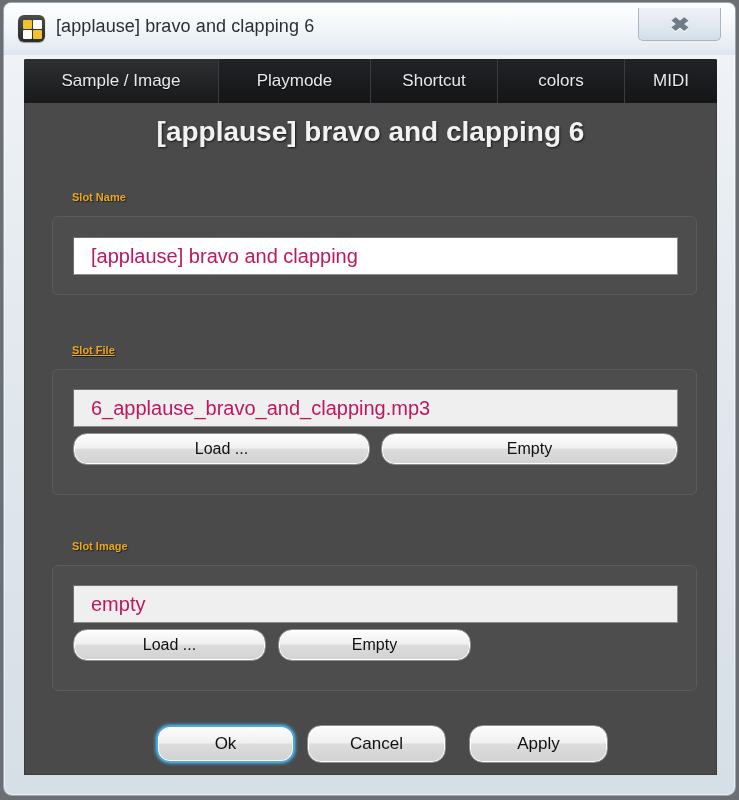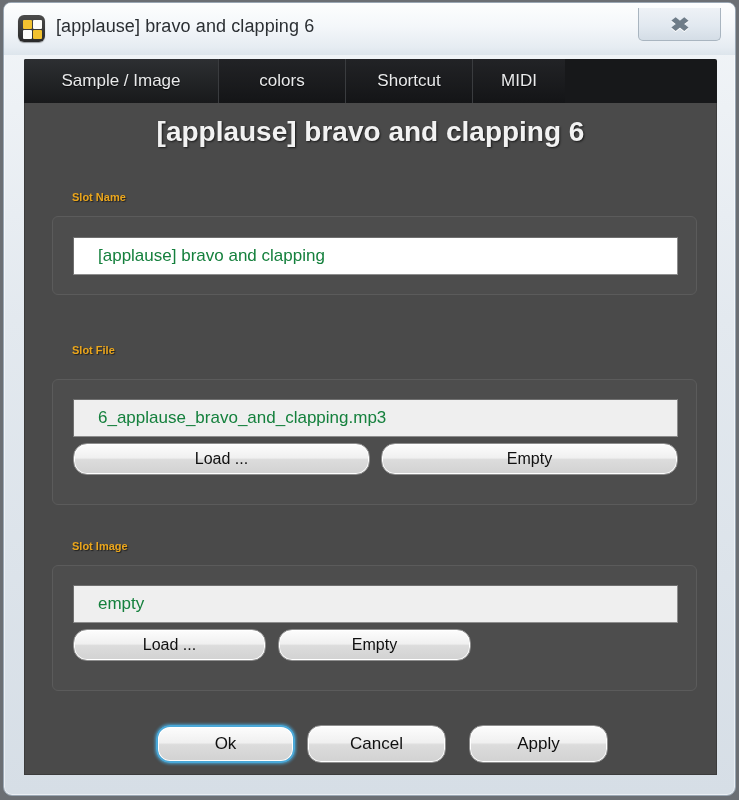--- a/index.html
+++ b/index.html
@@ -172,23 +172,23 @@
   
   .field {
     position: absolute;
     box-sizing: border-box;
     height: 38px;
     border: 1px solid #8d8d8d;
     border-top-color: #6f6f6f;
     border-left-color: #6f6f6f;
     display: flex;
     align-items: center;
-    padding-left: 24px;
-    font-size: 17px;
-    color: #15803d;
+    padding-left: 17px;
+    font-size: 20px;
+    color: #be185d;
     overflow: hidden;
     white-space: nowrap;
   }
   .field.white { background: #ffffff; }
   .field.gray  { background: #efefef; }
 
   
   .btn {
     position: absolute;
     box-sizing: border-box;
@@ -230,36 +230,37 @@
         <span class="q q4"></span>
     </div>
     <div class="title-text">[applause] bravo and clapping 6</div>
     <div class="close-btn">
       <span class="close-x">✖</span>
     </div>
   </div>
 
   <div class="tabstrip">
     <div class="tab tab-0 active">Sample / Image</div>
+    <div class="tab tab-1">Playmode</div>
+    <div class="tab tab-3">Shortcut</div>
     <div class="tab tab-2">colors</div>
-    <div class="tab tab-3">Shortcut</div>
     <div class="tab tab-4">MIDI</div>
   </div>
 
   <div class="content">
 
     <div class="page-title">[applause] bravo and clapping 6</div>
 
     <div class="group-label" style="left:47px; top:88px;">Slot Name</div>
     <div class="panel" style="left:27px; top:113px; width:645px; height:79px;">
       <div class="field white" style="left:20px; top:20px; width:605px;" title="Slot Name">[applause] bravo and clapping</div>
     </div>
 
-    <div class="group-label" style="left:47px; top:241px;">Slot File</div>
-    <div class="panel" style="left:27px; top:276px; width:645px; height:126px;">
+    <div class="group-label" style="left:47px; top:241px;text-decoration:underline;">Slot File</div>
+    <div class="panel" style="left:27px; top:266px; width:645px; height:126px;">
       <div class="field gray" style="left:20px; top:19px; width:605px;" title="no file">6_applause_bravo_and_clapping.mp3</div>
       <div class="btn" style="left:20px; top:63px; width:297px;">Load ...</div>
       <div class="btn" style="left:328px; top:63px; width:297px;">Empty</div>
     </div>
 
     <div class="group-label" style="left:47px; top:437px;">Slot Image</div>
     <div class="panel" style="left:27px; top:462px; width:645px; height:126px;">
       <div class="field gray" style="left:20px; top:19px; width:605px;" title="no image">empty</div>
       <div class="btn" style="left:20px; top:63px; width:193px;">Load ...</div>
       <div class="btn" style="left:225px; top:63px; width:193px;">Empty</div>

